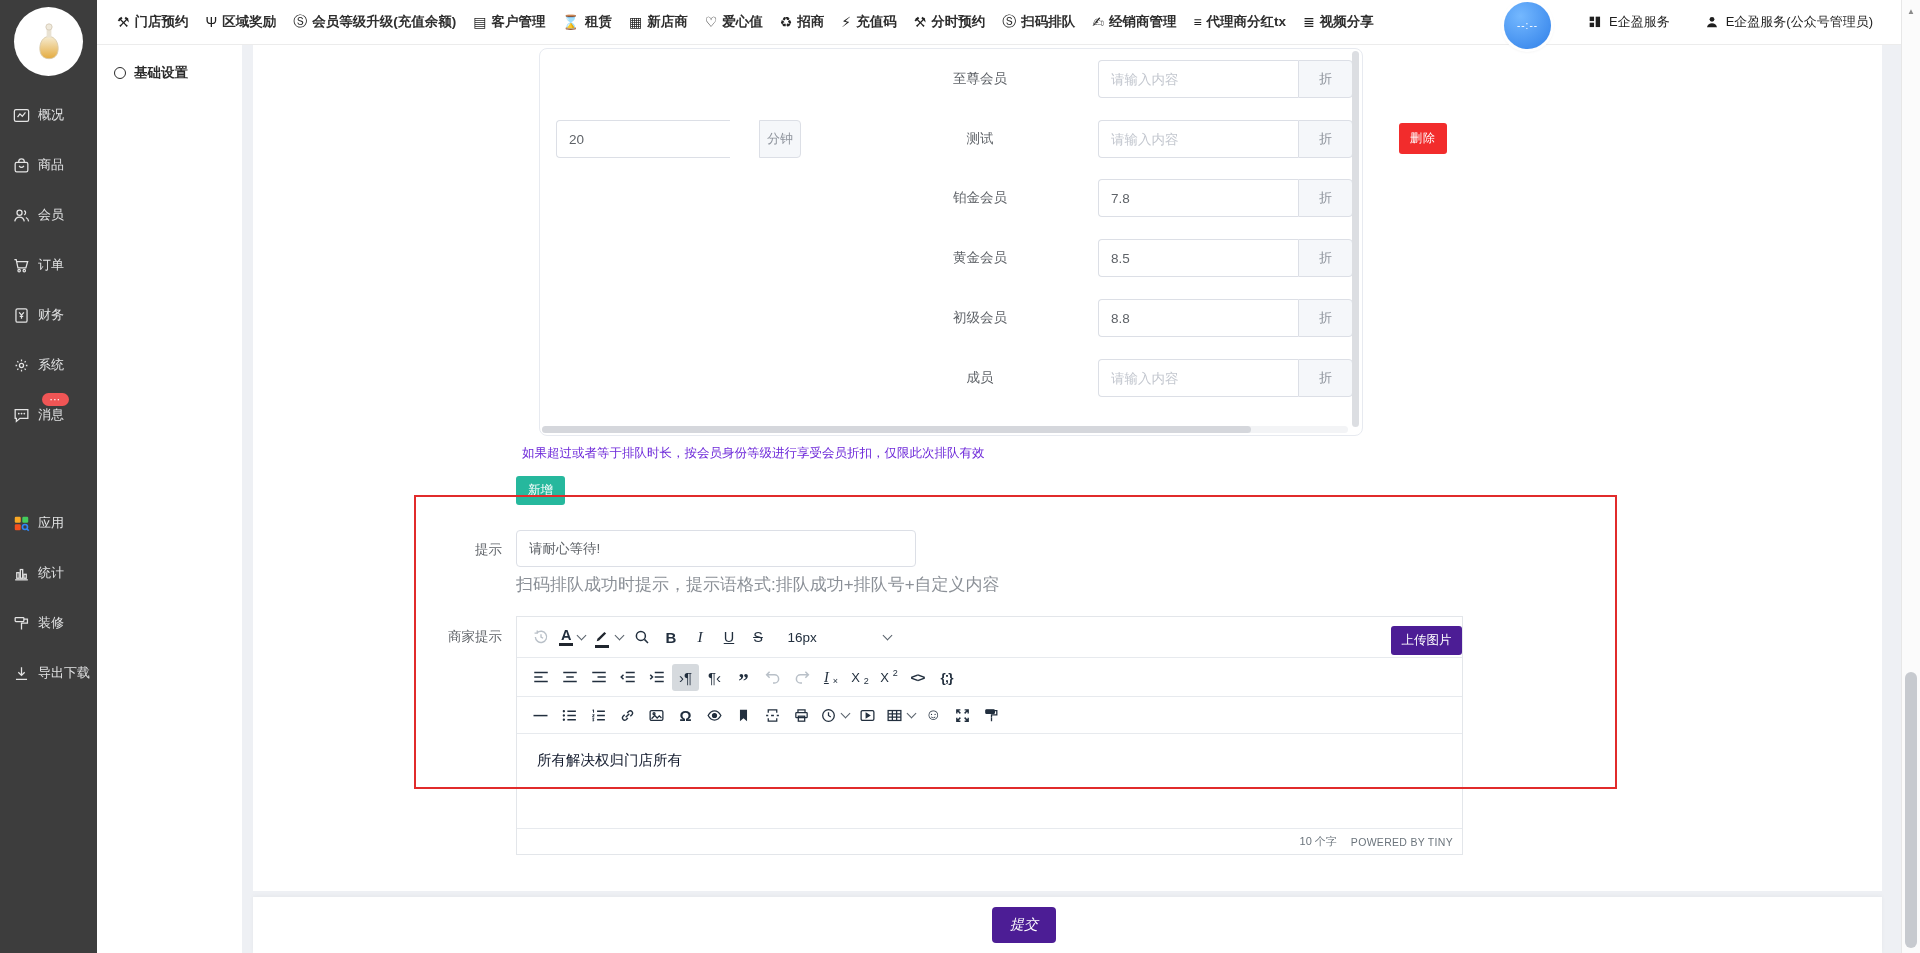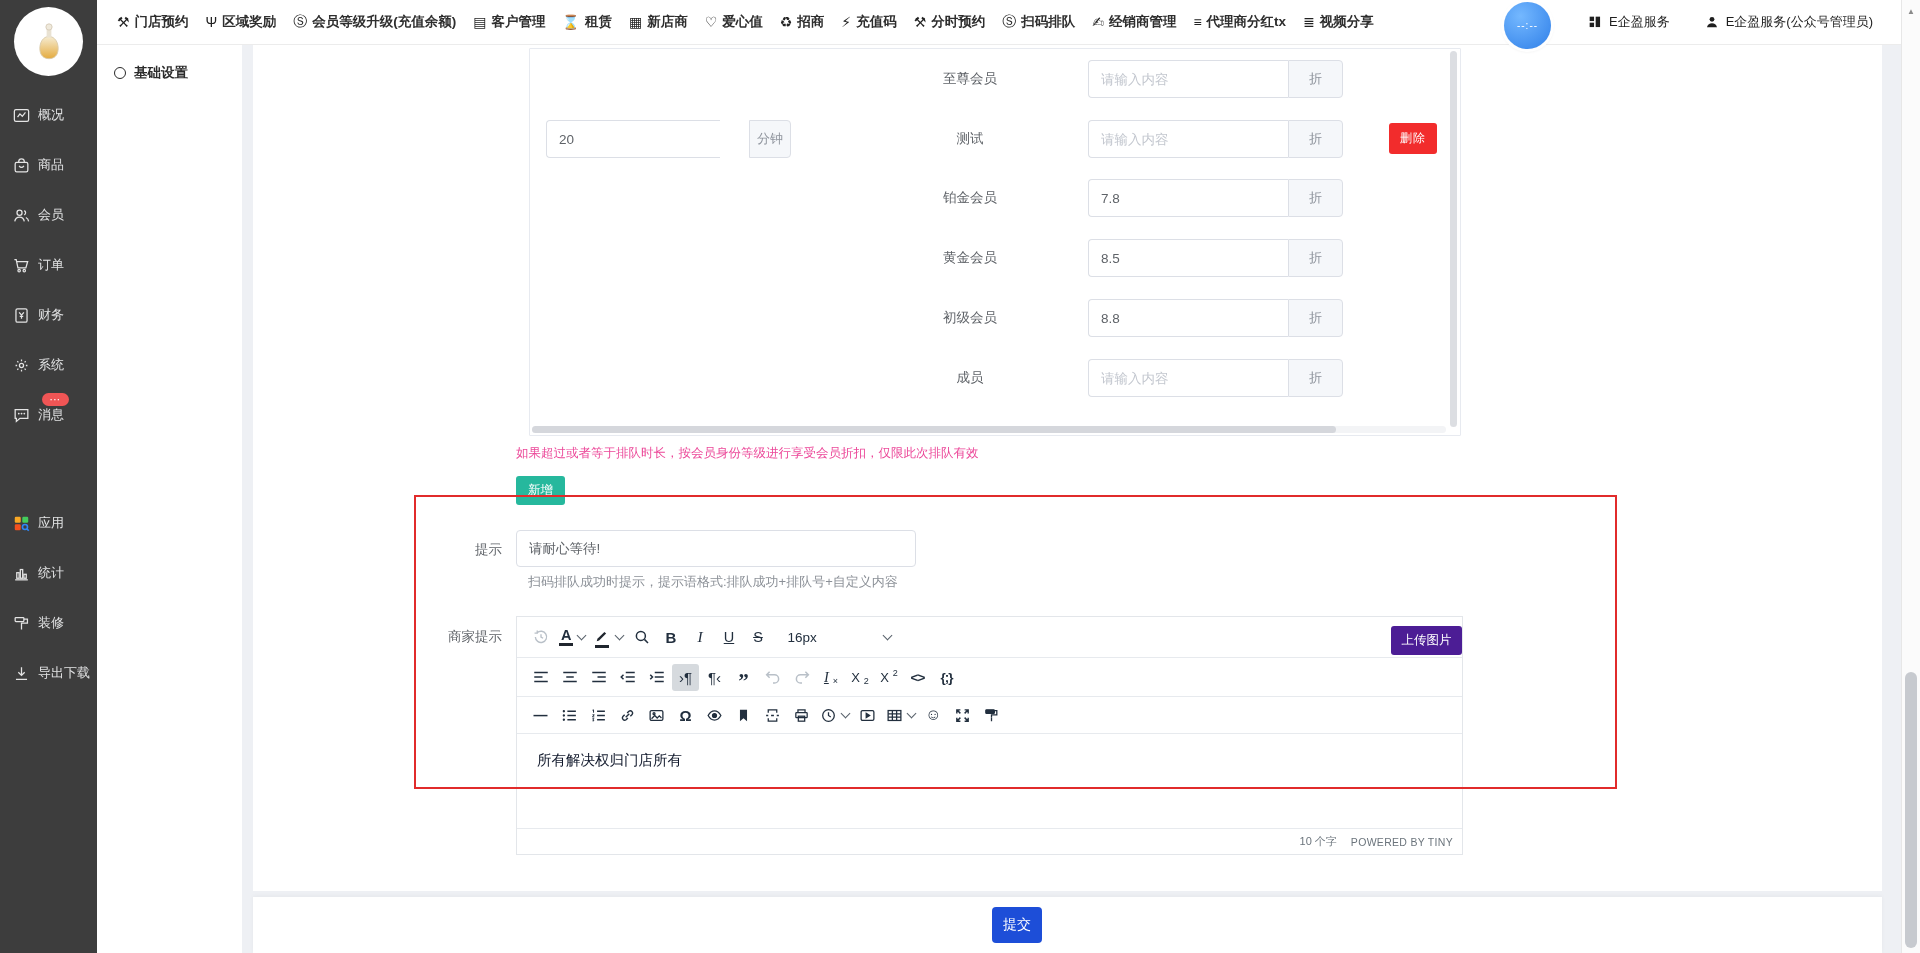--- a/index.html
+++ b/index.html
@@ -29,41 +29,41 @@
     color:#fff; font-size:10px; letter-spacing:1px; display:flex; align-items:center; justify-content:center; z-index:20; cursor:pointer; }
 
   
   #subnav { position:absolute; left:97px; top:45px; width:145px; height:908px; background:#fff; z-index:4; }
   .sn-item { display:flex; align-items:center; gap:8px; padding:19px 0 0 17px; font-size:13.5px; color:#2c2c2c; font-weight:600; cursor:pointer; }
   .sn-circle { width:12px; height:12px; border:1.8px solid #2a2a2a; border-radius:50%; flex:0 0 auto; }
 
   
   #card { position:absolute; left:253px; top:45px; width:1629px; height:846px; background:#fff; z-index:3; }
 
-  #panel { position:absolute; left:276px; top:3px; width:932px; height:388px; border:1px solid #e7eaf0; border-radius:1px; background:#fff; }
+  #panel { position:absolute; left:286px; top:3px; width:824px; height:388px; border:1px solid #e7eaf0; border-radius:8px; background:#fff; }
   .lrow { position:absolute; left:0; right:14px; height:38px; }
   .lname { position:absolute; left:375px; width:130px; text-align:center; line-height:38px; font-size:13.5px; color:#5f6368; }
   .lgroup { position:absolute; left:558px; top:0; height:38px; display:flex; }
   .linput { width:200px; height:38px; border:1px solid #dcdfe6; border-right:none; border-radius:4px 0 0 4px; padding:0 12px; font-size:13.5px; color:#5f6368; outline:none; background:#fff; font-family:inherit; }
   .linput::placeholder { color:#c3c7cf; }
   .laddon { width:55px; border:1px solid #dcdfe6; background:#f5f7fa; color:#8f949d; font-size:13px; display:flex; align-items:center; justify-content:center; border-radius:0 4px 4px 0; }
   .time-group { position:absolute; left:16px; top:0; height:38px; display:flex;justify-content:space-between; }
   .time-group .linput { width:174px; }
   .time-group .laddon { width:42px;margin-left:29px; }
   .ldelete { position:absolute; left:859px; top:3px; width:48px; height:31px; background:#f22c2c; color:#fff; font-size:12px; border:none; border-radius:3px; cursor:pointer; letter-spacing:1px; font-family:inherit; }
   .panel-vscroll { position:absolute; right:3px; top:2px; width:7px; height:376px; background:#dcdee2; border-radius:4px; }
   .panel-hscroll { position:absolute; left:2px; bottom:2px; right:14px; height:7px; background:#f3f4f6; border-radius:4px; }
   .panel-hthumb { width:88%; height:7px; background:#d5d7dc; border-radius:4px; }
 
-  #queue-hint { position:absolute; left:263px; top:400px; font-size:12.5px; color:#ec4899; }
+  #queue-hint { position:absolute; left:269px; top:400px; font-size:12.5px; color:#6d28d9; }
   #add-btn { position:absolute; left:263px; top:431px; width:49px; height:29px; background:#26b89d; color:#fff; border:none; border-radius:3px; font-size:12.5px; cursor:pointer; z-index:6; font-family:inherit; }
 
   .fl-label { position:absolute; left:119px; width:130px; text-align:right; font-size:13.5px; color:#5f6368; }
   #tip-input { position:absolute; left:263px; top:485px; width:400px; height:37px; border:1px solid #dcdfe6; border-radius:4px; padding:0 12px; font-size:13.5px; color:#5f6368; outline:none; font-family:inherit; }
-  #tip-hint { position:absolute; left:263px; top:528px; font-size:13px; color:#8b9097;margin-left:12px; }
+  #tip-hint { position:absolute; left:263px; top:528px; font-size:17px; color:#8b9097; }
 
   
   #editor { position:absolute; left:263px; top:571px; width:947px; height:239px; border:1px solid #e3e6ea; background:#fff; }
   .tb-row { display:flex; align-items:center; padding-left:10px; gap:2px; border-bottom:1px solid #e7eaee; position:relative; }
   #tb1 { height:41px; } #tb2 { height:39px; } #tb3 { height:37px; }
   .tbtn { min-width:27px; height:27px; display:flex; align-items:center; justify-content:center; border:none; background:transparent; color:#222f3e; font-size:14px; cursor:pointer; border-radius:3px; padding:0 3px; gap:3px; font-family:inherit; }
   .tbtn svg { width:18px; height:18px; }
   #tb3 .tbtn svg { width:17px; height:17px; }
   .tbtn.active { background:#d6dade; }
   .tbtn.disabled { color:#b9c0c8; cursor:default; }
@@ -84,21 +84,21 @@
   .g-hr { font-weight:700; }
   .g-para { font-size:15px; }
   #upload-btn { position:absolute; left:874px; top:9px; width:71px; height:29px; background:#4c1d95; color:#fff; border:none; border-radius:3px; font-size:12.5px; cursor:pointer; z-index:3; font-family:inherit; }
   #ed-content { position:absolute; left:0; top:117px; right:0; bottom:26px; padding:17px 20px; font-size:14.5px; color:#0f172a; cursor:text; }
   #ed-status { position:absolute; left:0; right:0; bottom:0; height:26px; border-top:1px solid #e7eaee; display:flex; align-items:center; justify-content:flex-end; gap:14px; padding-right:9px; font-size:11px; color:#6b747c; background:#fff; }
   #ed-brand { font-size:10.5px; letter-spacing:.3px; cursor:pointer; }
 
   #red-box { position:absolute; left:414px; top:495px; width:1203px; height:294px; border:2px solid #e12b2b; z-index:25; pointer-events:none; }
 
   #submit-bar { position:absolute; left:253px; top:897px; width:1629px; height:56px; background:#fff; box-shadow:0 -1px 4px rgba(0,0,0,.04); z-index:3; }
-  #submit-btn { position:absolute; left:739px; top:10px; width:50px; height:36px; background:#1d4ed8; color:#fff; border:none; border-radius:4px; font-size:14px; cursor:pointer; font-family:inherit; }
+  #submit-btn { position:absolute; left:739px; top:10px; width:64px; height:36px; background:#4c1d95; color:#fff; border:none; border-radius:4px; font-size:14px; cursor:pointer; font-family:inherit;font-style:italic; }
 
   #pagebar { position:absolute; right:0; top:0; width:19px; height:953px; background:#fbfbfb; border-left:1px solid #e7e7e7; z-index:40; }
   .pb-up { position:absolute; top:7px; left:0; width:100%; text-align:center; font-size:8px; color:#8a8a8a; }
   .pb-thumb { position:absolute; left:3px; width:12px; top:672px; height:276px; background:#c7cacf; border-radius:6px; }
 </style>
 </head>
 <body>
 
 <aside id="sidebar">
   <div class="logo-wrap">

